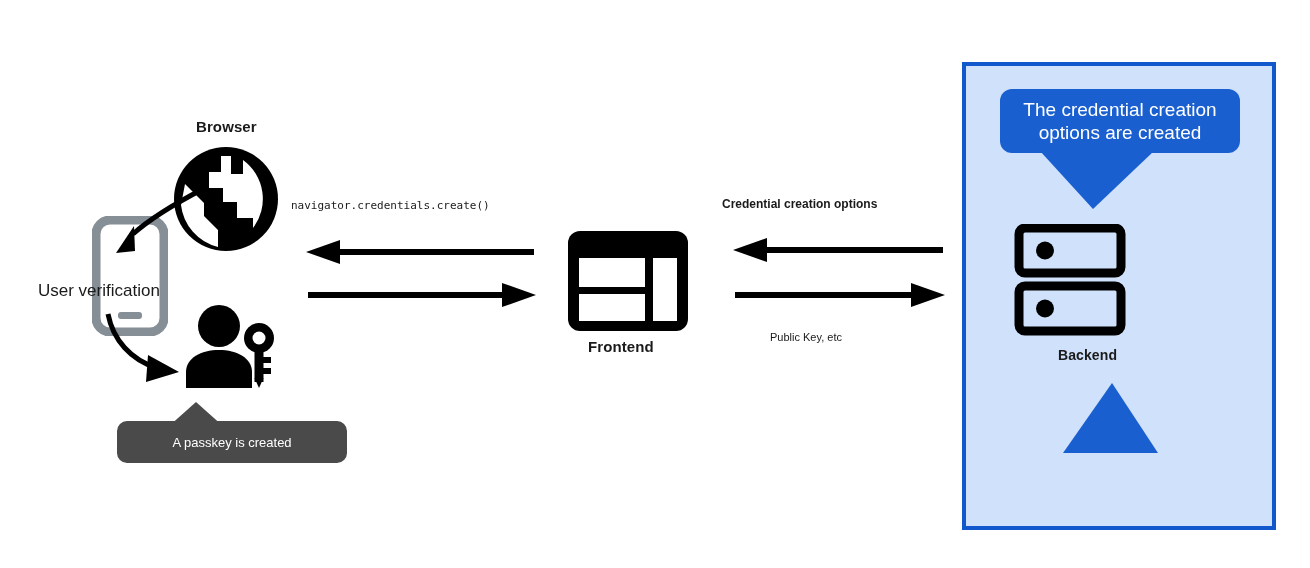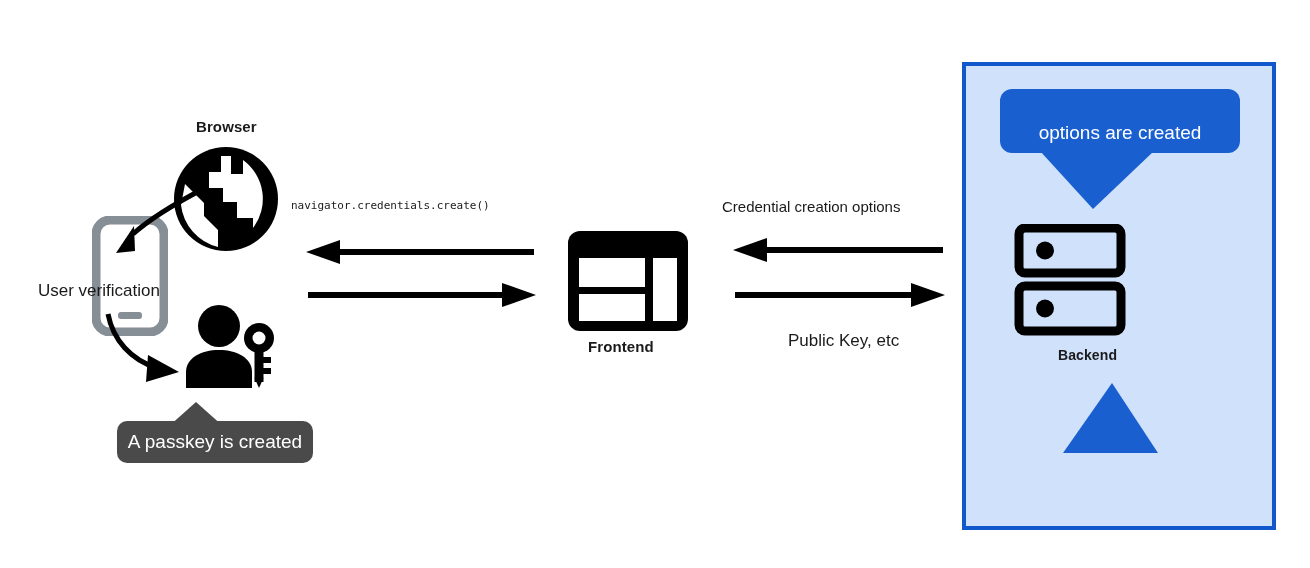--- a/index.html
+++ b/index.html
@@ -30,22 +30,22 @@
   }
   .lbl-mono { font-family: "DejaVu Sans Mono", "Liberation Mono", monospace; }
 
   #browser-label   { left: 196px; top: 118px; font-size: 15px; font-weight: bold; letter-spacing: .1px; }
   #frontend-label  { left: 588px; top: 338px; font-size: 15px; font-weight: bold; letter-spacing: .1px; }
   #backend-label   { left: 1034px; top: 347px; font-size: 14px; font-weight: bold; letter-spacing: .1px; margin-left: 24px; }
   #userverif-label { left: 38px;  top: 281px; font-size: 17px; }
 
   #navcreate-label { left: 291px; top: 200px; font-size: 11px; }
   #pkcred-label    { left: 328px; top: 331px; font-size: 17px; }
-  #ccopts-label    { left: 722px; top: 198px; font-size: 15px; }
-  #pkec-label      { left: 770px; top: 331px; font-size: 17px; margin-left: 18px; }
+  #ccopts-label    { left: 722px; top: 198px; font-size: 12px; font-weight: bold; }
+  #pkec-label      { left: 770px; top: 331px; font-size: 11px; }
 
   
   #backend-panel {
     left: 962px; top: 62px;
     width: 314px; height: 468px;
     background: #cfe1fb;
     border: 4px solid #1158cc;
     box-sizing: border-box;
   }
 
@@ -64,22 +64,22 @@
 
   #callout-top {
     left: 1000px; top: 89px; width: 240px; height: 64px;
     font-size: 19px; line-height: 1.22; padding: 0 8px;
   }
   #callout-bottom {
     left: 997px; top: 452px; width: 244px; height: 62px;
     font-size: 19px; line-height: 1.22; padding: 0 8px;
   }
   #callout-passkey {
-    left: 117px; top: 421px; width: 196px; height: 42px;
-    font-size: 19px; padding: 0 10px;
+    left: 117px; top: 421px; width: 230px; height: 42px;
+    font-size: 13px; padding: 0 10px;
   }
 
   
   .tail { position: absolute; overflow: visible; }
 
   
   .icon-svg { position: absolute; display: block; }
 </style>
 </head>
 <body>
@@ -186,21 +186,21 @@
     <polygon points="212,12 178,0 178,24" fill="#000000"></polygon>
   </svg>
 
   <div class="lbl" id="pkec-label">Public Key, etc</div>
 
   <svg class="tail" style="left:1040px; top:151px;" width="120" height="60" viewBox="0 0 120 60">
     <polygon points="0,0 114,0 53,58" fill="#1a5fd0"></polygon>
   </svg>
   <div class="callout callout-blue" id="callout-top">
     <span>
-      <br>
+      <span>The credential creation</span><br>
       <span>options are created</span>
     </span>
   </div>
 
   <svg class="icon-svg" style="left:1014px; top:224px;" width="112" height="112" viewBox="0 0 112 112">
     <rect x="5" y="4" width="102" height="45" rx="6" ry="6" fill="#cfe1fb" stroke="#000000" stroke-width="9"></rect>
     <circle cx="31" cy="26.5" r="9" fill="#000000"></circle>
     <rect x="5" y="62" width="102" height="45" rx="6" ry="6" fill="#cfe1fb" stroke="#000000" stroke-width="9"></rect>
     <circle cx="31" cy="84.5" r="9" fill="#000000"></circle>
   </svg>

